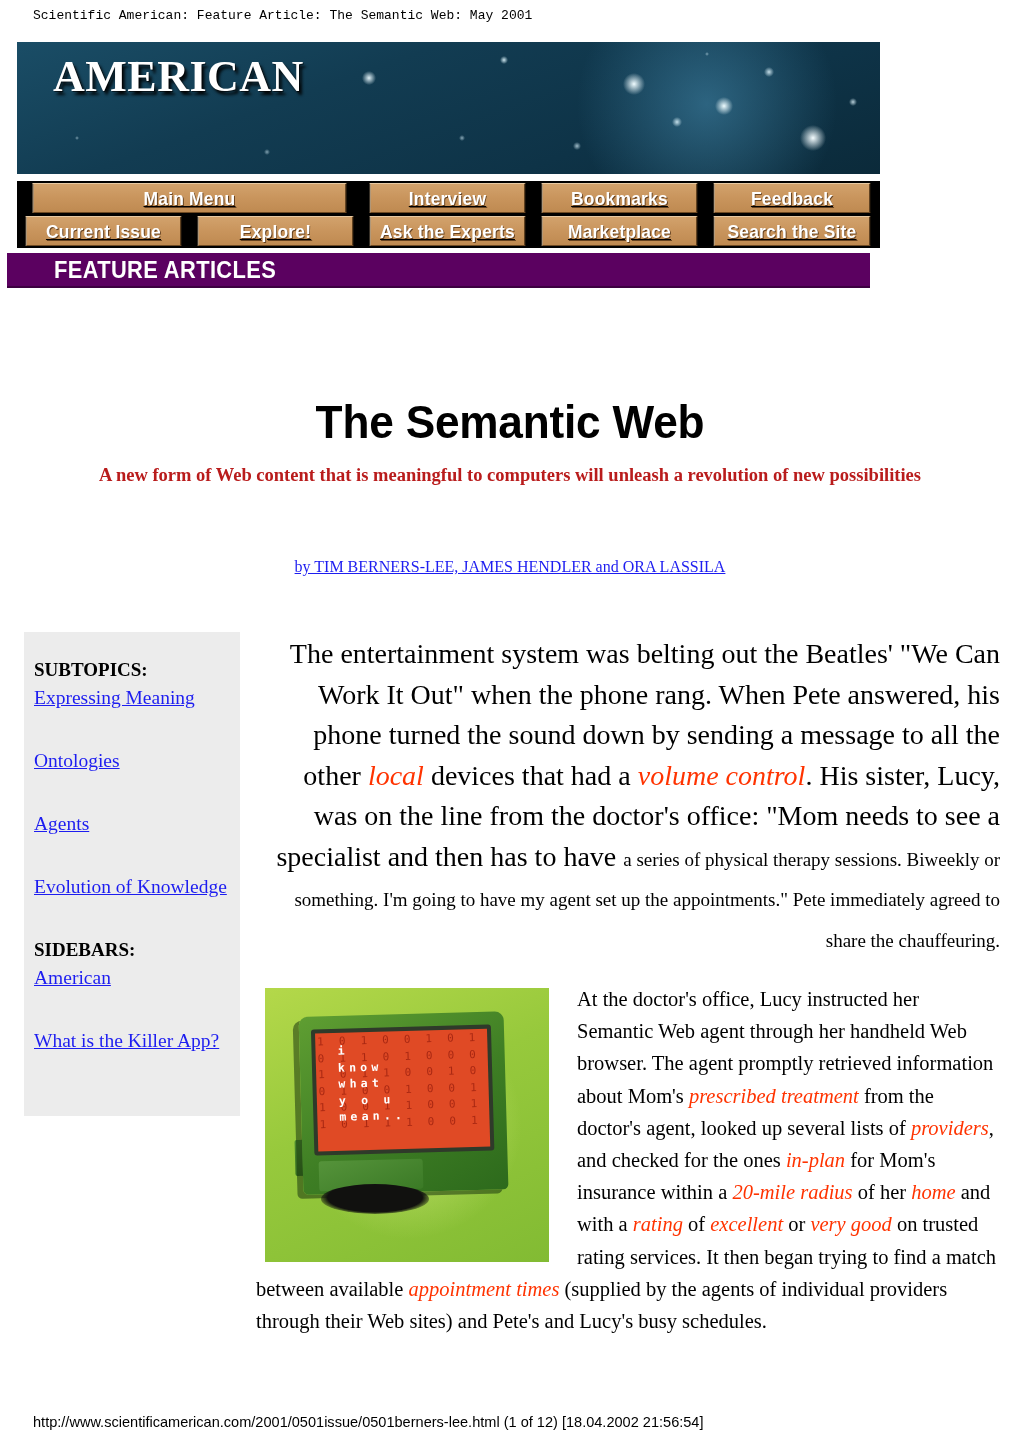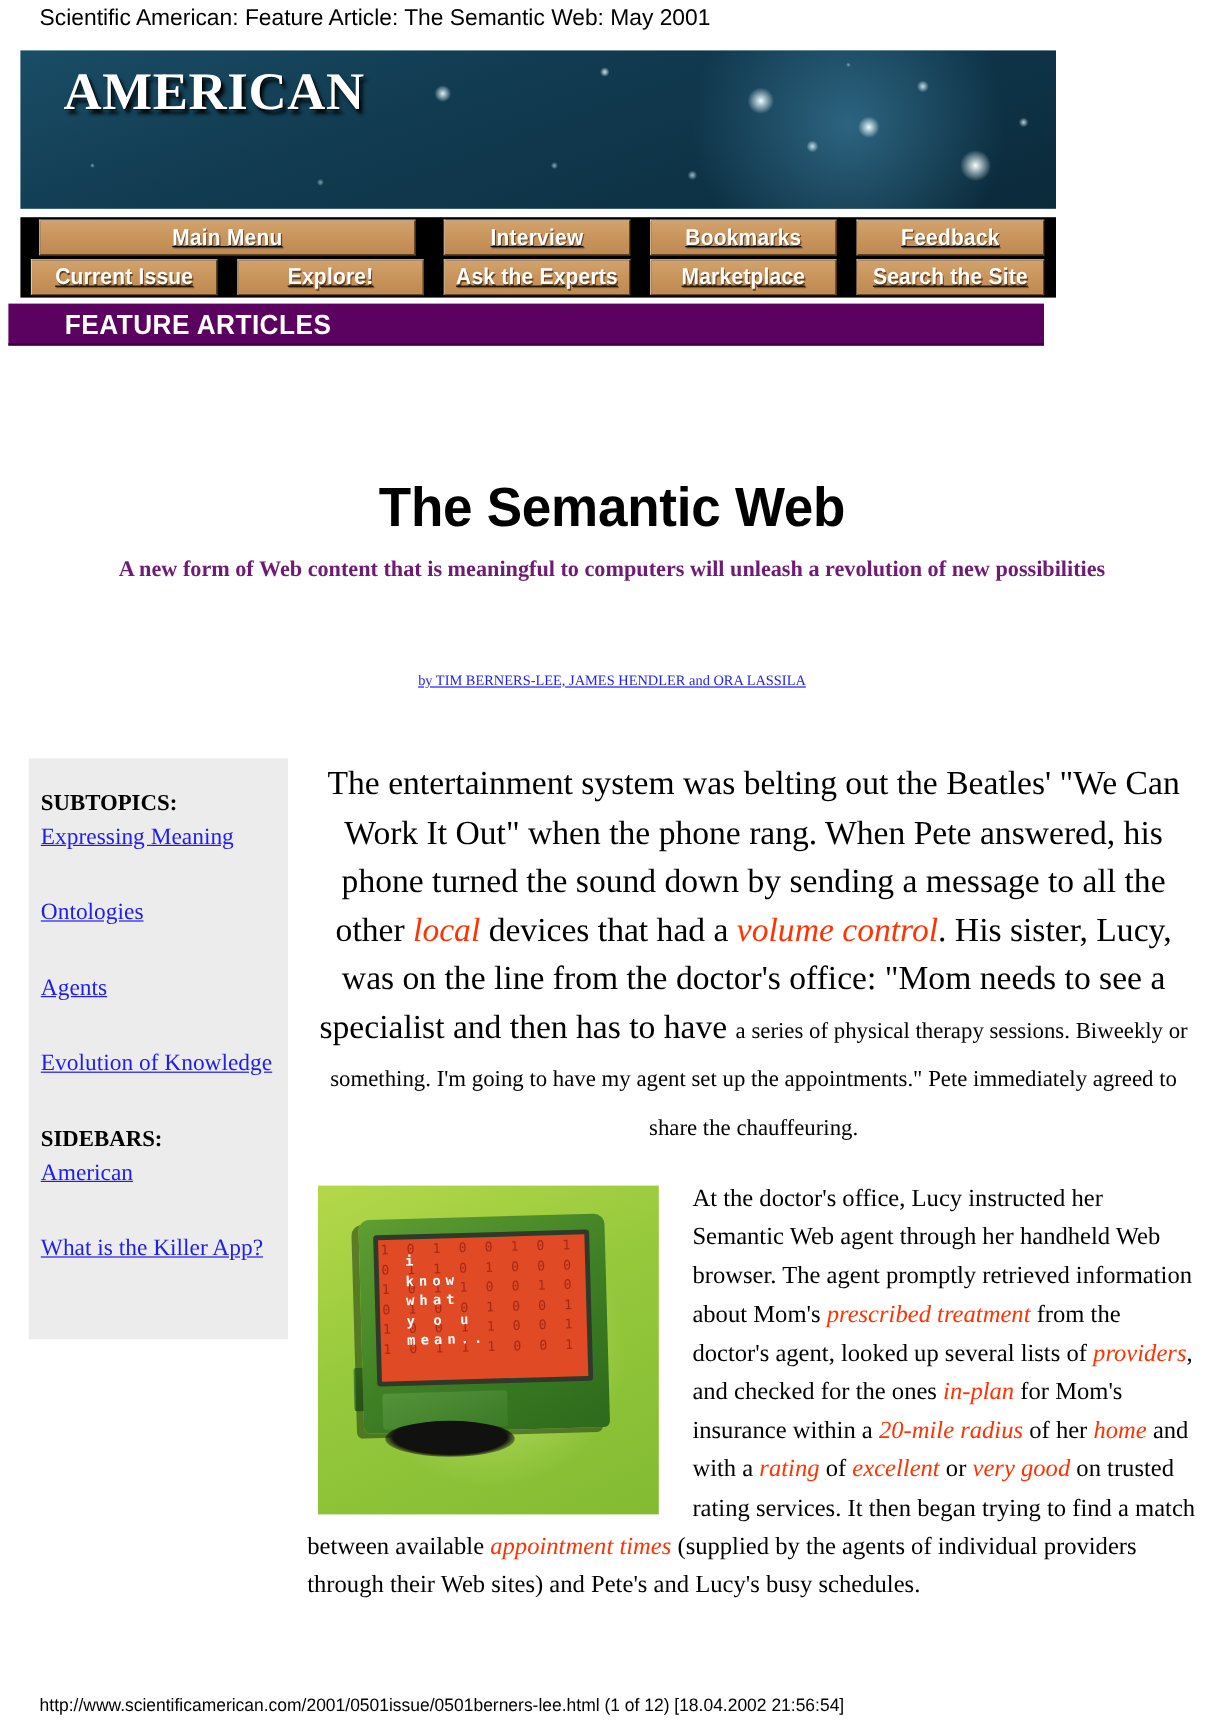--- a/index.html
+++ b/index.html
@@ -15,22 +15,22 @@
     font-family: "Liberation Serif", "DejaVu Serif", serif;
     color: #000000;
     -webkit-font-smoothing: antialiased;
   }
 
   
   .page-head {
     position: absolute;
     left: 33px;
     top: 8px;
-    font-family: Liberation Sans, sans-serif;
-    font-size: 19px;
+    font-family: Liberation Mono, monospace;
+    font-size: 13px;
     line-height: 16px;
     color: #000;
     white-space: nowrap;
   }
 
   
   .banner {
     position: absolute;
     left: 17px;
     top: 42px;
@@ -155,30 +155,30 @@
   .article-deck {
     position: absolute;
     left: 40px;
     top: 462px;
     width: 940px;
     text-align: center;
     font-family: "Liberation Serif", "DejaVu Serif", serif;
     font-weight: bold;
     font-size: 18.5px;
     line-height: 27px;
-    color: #701a75;
+    color: #b91c1c;
   }
   .article-byline {
     position: absolute;
     left: 0;
     top: 553px;
     width: 1020px;
     text-align: center;
     font-family: "Liberation Serif", "DejaVu Serif", serif;
-    font-size: 12px;
+    font-size: 16px;
     line-height: 28px;
   }
   .article-byline a {
     color: #1d1df0;
     text-decoration: underline;
   }
 
   
   .sidebar {
     position: absolute;
@@ -217,21 +217,21 @@
     left: 256px;
     top: 634px;
     width: 744px;
   }
   .lede {
     font-family: "Liberation Serif", "DejaVu Serif", serif;
     font-size: 28px;
     line-height: 40.5px;
     color: #000;
     margin: 0;
-    text-align: center;
+    text-align: right;
   }
   .lede .small {
     font-size: 19px;
     line-height: 32px;
   }
   em.hl {
     color: #ff3300;
     font-style: italic;
   }
 

